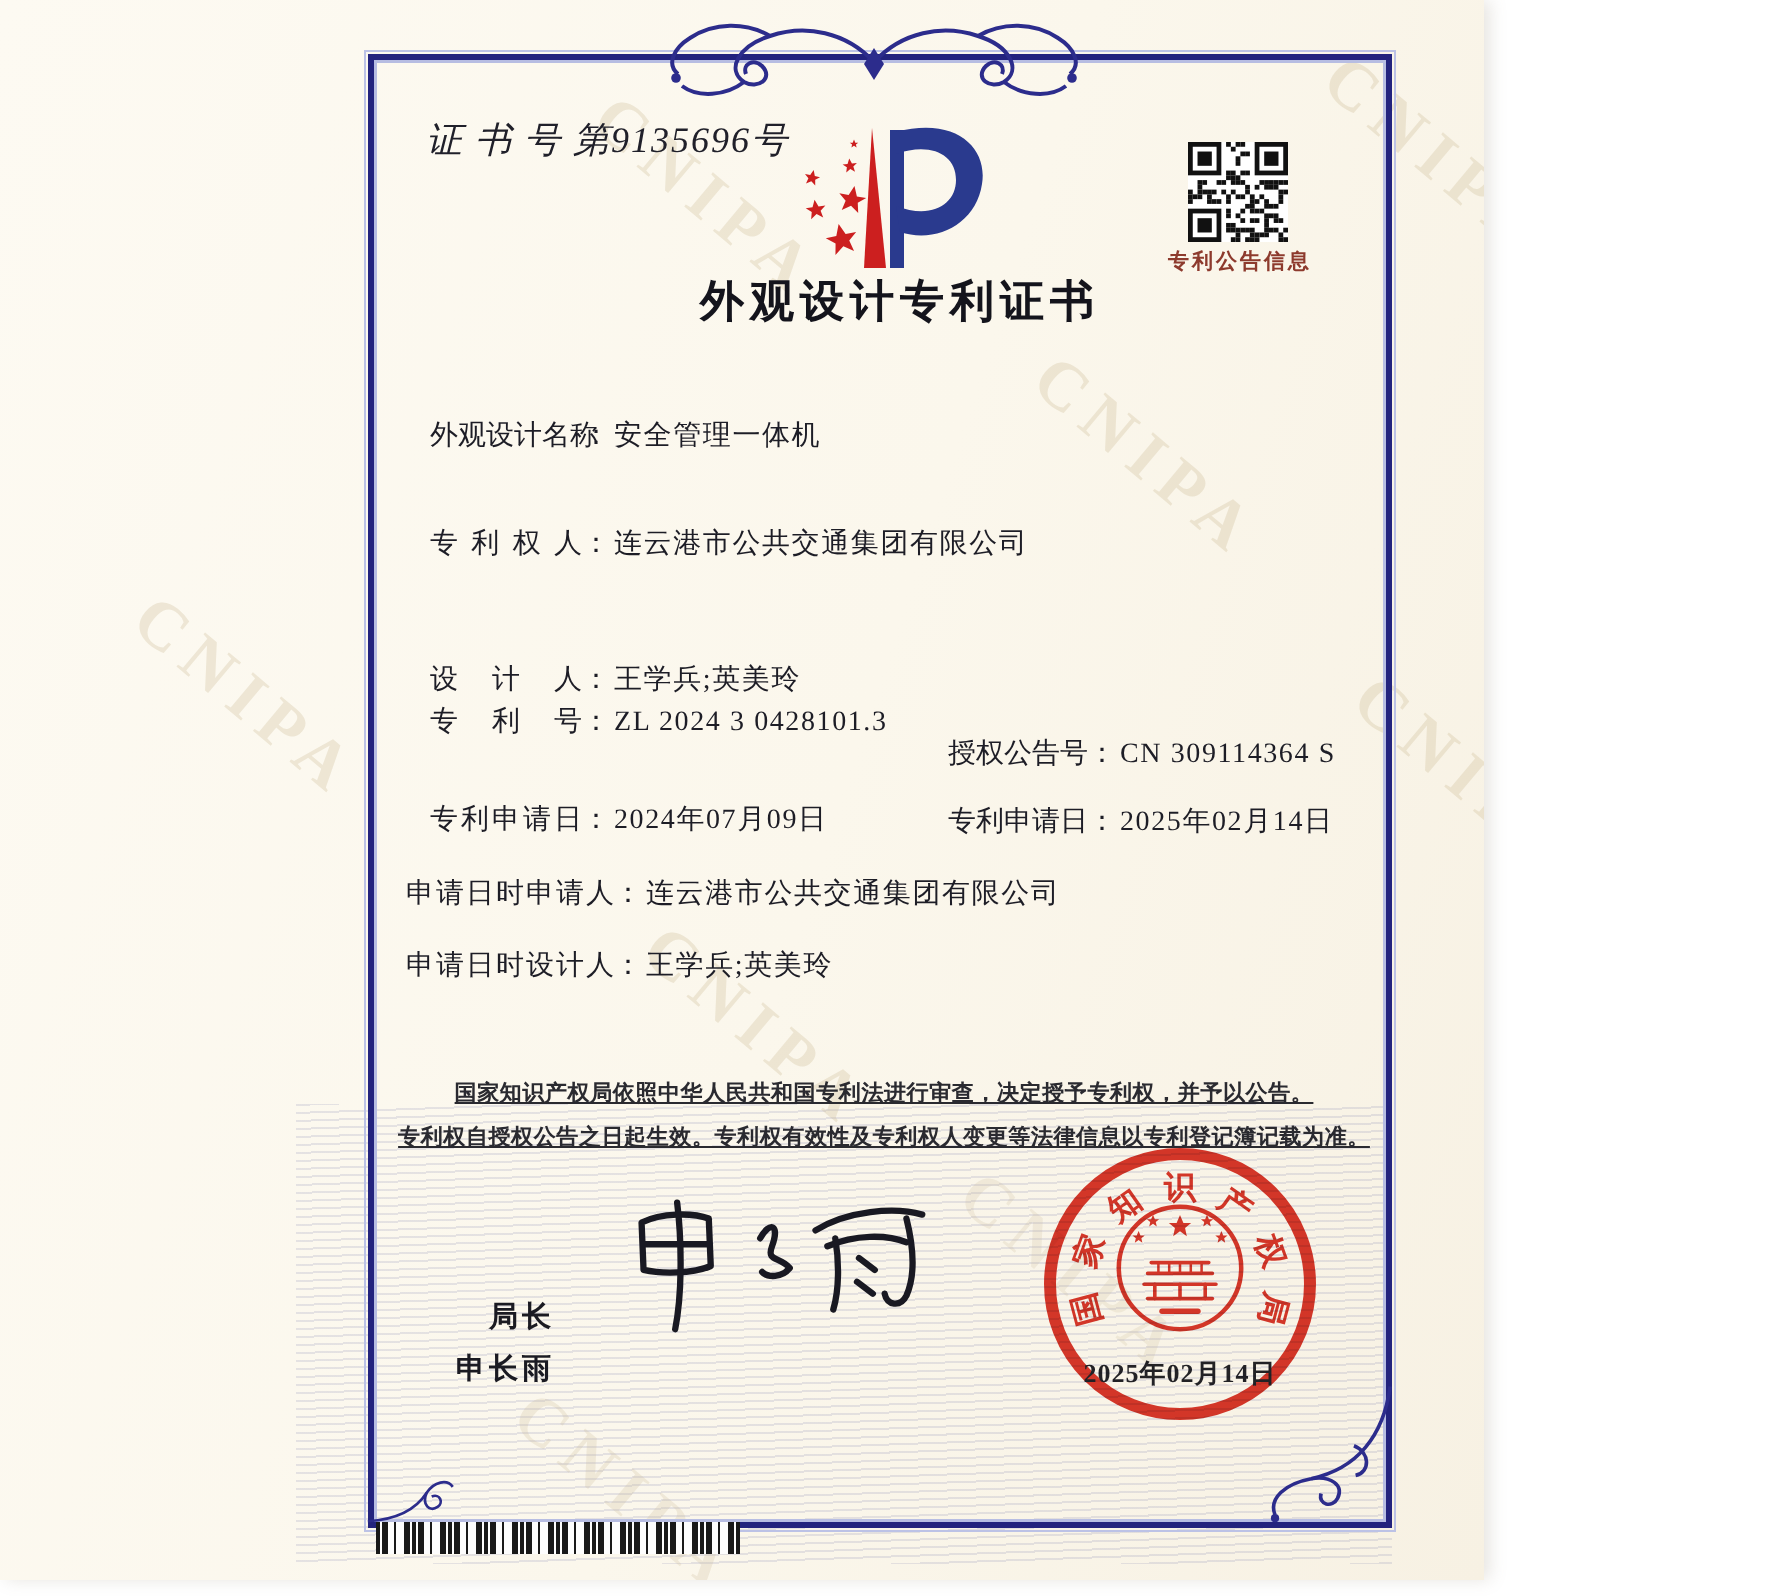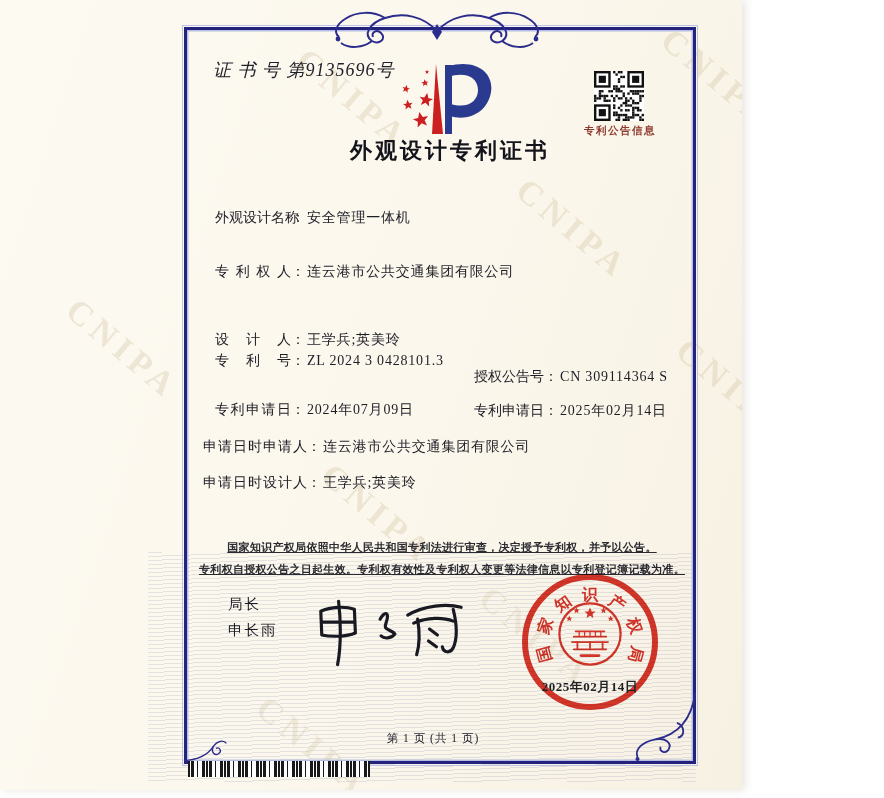--- a/index.html
+++ b/index.html
@@ -37,22 +37,22 @@
   .row.wide{left:193px;margin-left:10px;}
   .flabel{display:inline-block;width:76px;text-align:justify;text-align-last:justify;vertical-align:top;}
   .row.wide .flabel{width:104px;}
   .colon{margin:0 2px 0 0;}
   .fvalue{letter-spacing:0.8px;}
   .rrow{position:absolute;left:474px;font-size:14px;color:#1d1d26;white-space:nowrap;}
   
   #statement{position:absolute;left:192px;top:536px;width:500px;color:#2a2a30;}
   #statement div{text-align:center;font-size:11px;letter-spacing:0.3px;line-height:22px;font-weight:600;text-decoration:underline;}
   
-  #signer{position:absolute;left:228px;top:591px;font-family:"Liberation Sans","DejaVu Sans",sans-serif;
-          font-size:14.5px;font-weight:400;color:#1a1a22;letter-spacing:2px;line-height:26px;}
+  #signer{position:absolute;left:228px;top:646px;font-family:"Liberation Sans","DejaVu Sans",sans-serif;
+          font-size:14.5px;font-weight:700;color:#1a1a22;letter-spacing:2px;line-height:26px;text-align:right;}
   #signature{position:absolute;left:303px;top:592px;}
   
   #seal{position:absolute;left:522px;top:574px;width:136px;height:136px;mix-blend-mode:multiply;opacity:0.93;}
   #seal .ring{position:absolute;inset:0;border:6px solid #d5281c;border-radius:50%;}
   #seal-ring span{position:absolute;left:50%;top:50%;width:22px;height:22px;margin:-11px 0 0 -11px;
         text-align:center;line-height:22px;font-weight:bold;font-size:16px;color:#d5281c;
         font-family:"Liberation Serif",serif;}
   #seal-date{position:absolute;left:0;top:104px;width:100%;text-align:center;
         font-size:13px;font-weight:bold;color:#121218;letter-spacing:0.5px;mix-blend-mode:normal;}
   
@@ -328,17 +328,16 @@
           <path d="M24,37 h32 M22,43 h36 M20,49 h40"></path>
           <path d="M28,37 v6 M34,37 v6 M40,37 v6 M46,37 v6 M52,37 v6" stroke-width="1.4"></path>
           <path d="M26,49 v8 M40,49 v8 M54,49 v8"></path>
           <path d="M22,57 h36"></path>
           <path d="M30,64 h20" stroke-width="3"></path>
         </g>
       </svg>
       <div id="seal-date">2025年02月14日</div>
     </div>
 
-    <div id="footer">第 1 页 (共 1 页)</div>
     <div id="barcode"></div>
 
   </div>
 </div>
 
 </body></html>

